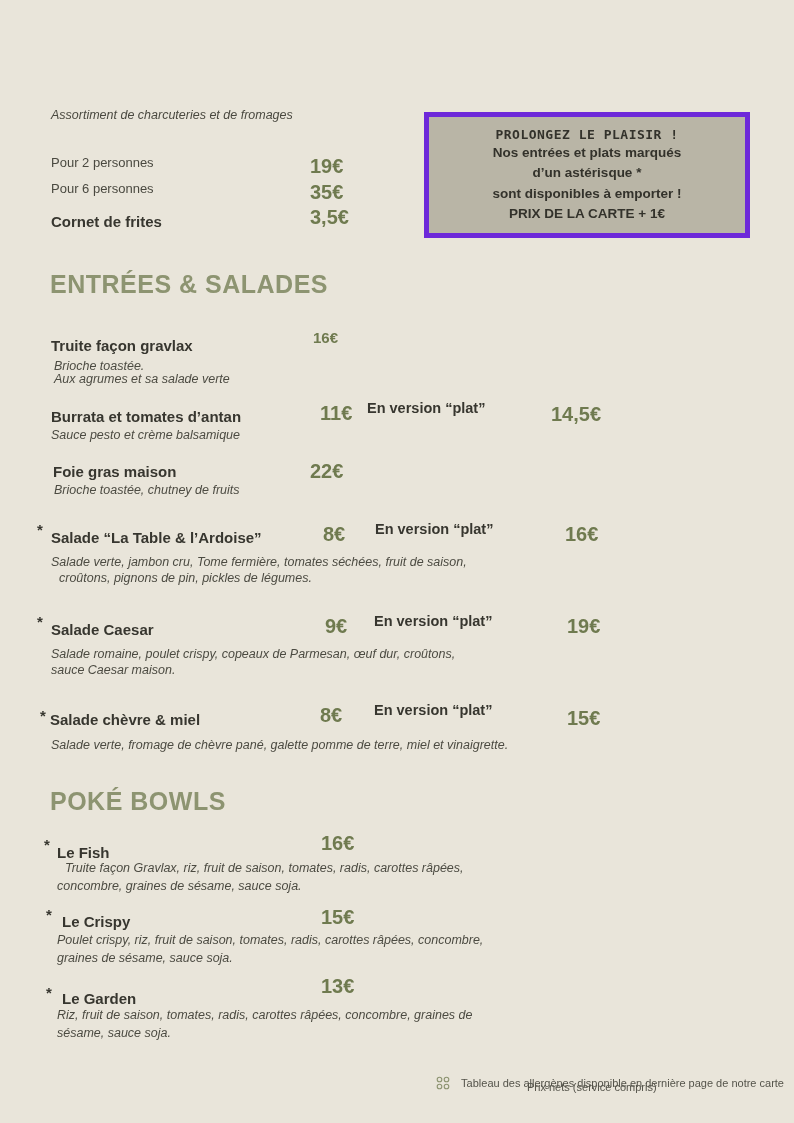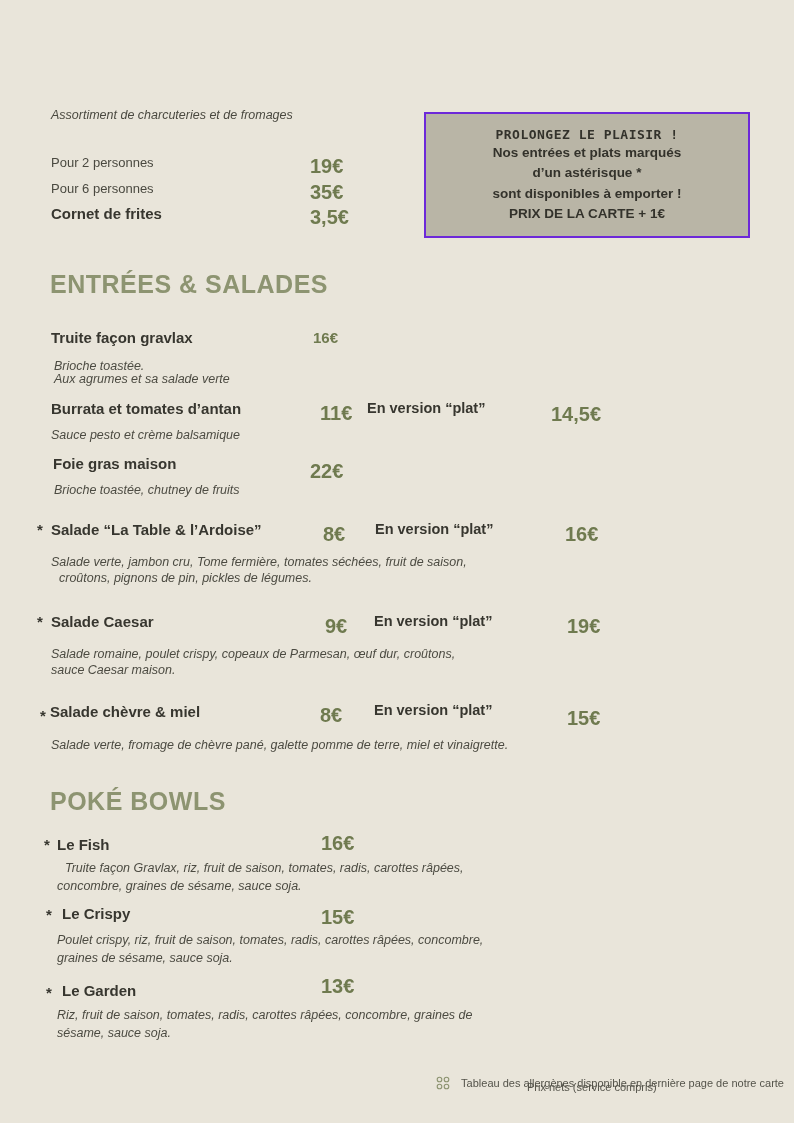--- a/index.html
+++ b/index.html
@@ -35,20 +35,21 @@
   
   .sub-italic {
     font-style: italic;
     font-size: 12.5px;
     color: #4a4940;
   }
   .item-name {
     font-weight: bold;
     font-size: 15px;
     color: #37362f;
+    margin-top: 8px;
   }
   .item-name-sm {
     font-size: 13px;
     color: #4a4940;
   }
   .price {
     font-weight: bold;
     font-size: 20px;
     color: #6f7a4f;
   }
@@ -77,21 +78,21 @@
   .abs { position: absolute; }
 
   
   .promo {
     position: absolute;
     left: 424px;
     top: 112px;
     width: 326px;
     height: 126px;
     background: #b9b5a6;
-    border: 2px solid #6d28d9;
+    border: 5px solid #6d28d9;
     box-sizing: border-box;
     display: flex;
     flex-direction: column;
     align-items: center;
     justify-content: center;
     gap: 2px;
   }
   .promo-line1 {
     font-family: "DejaVu Sans Mono", monospace;
     font-size: 13px;

